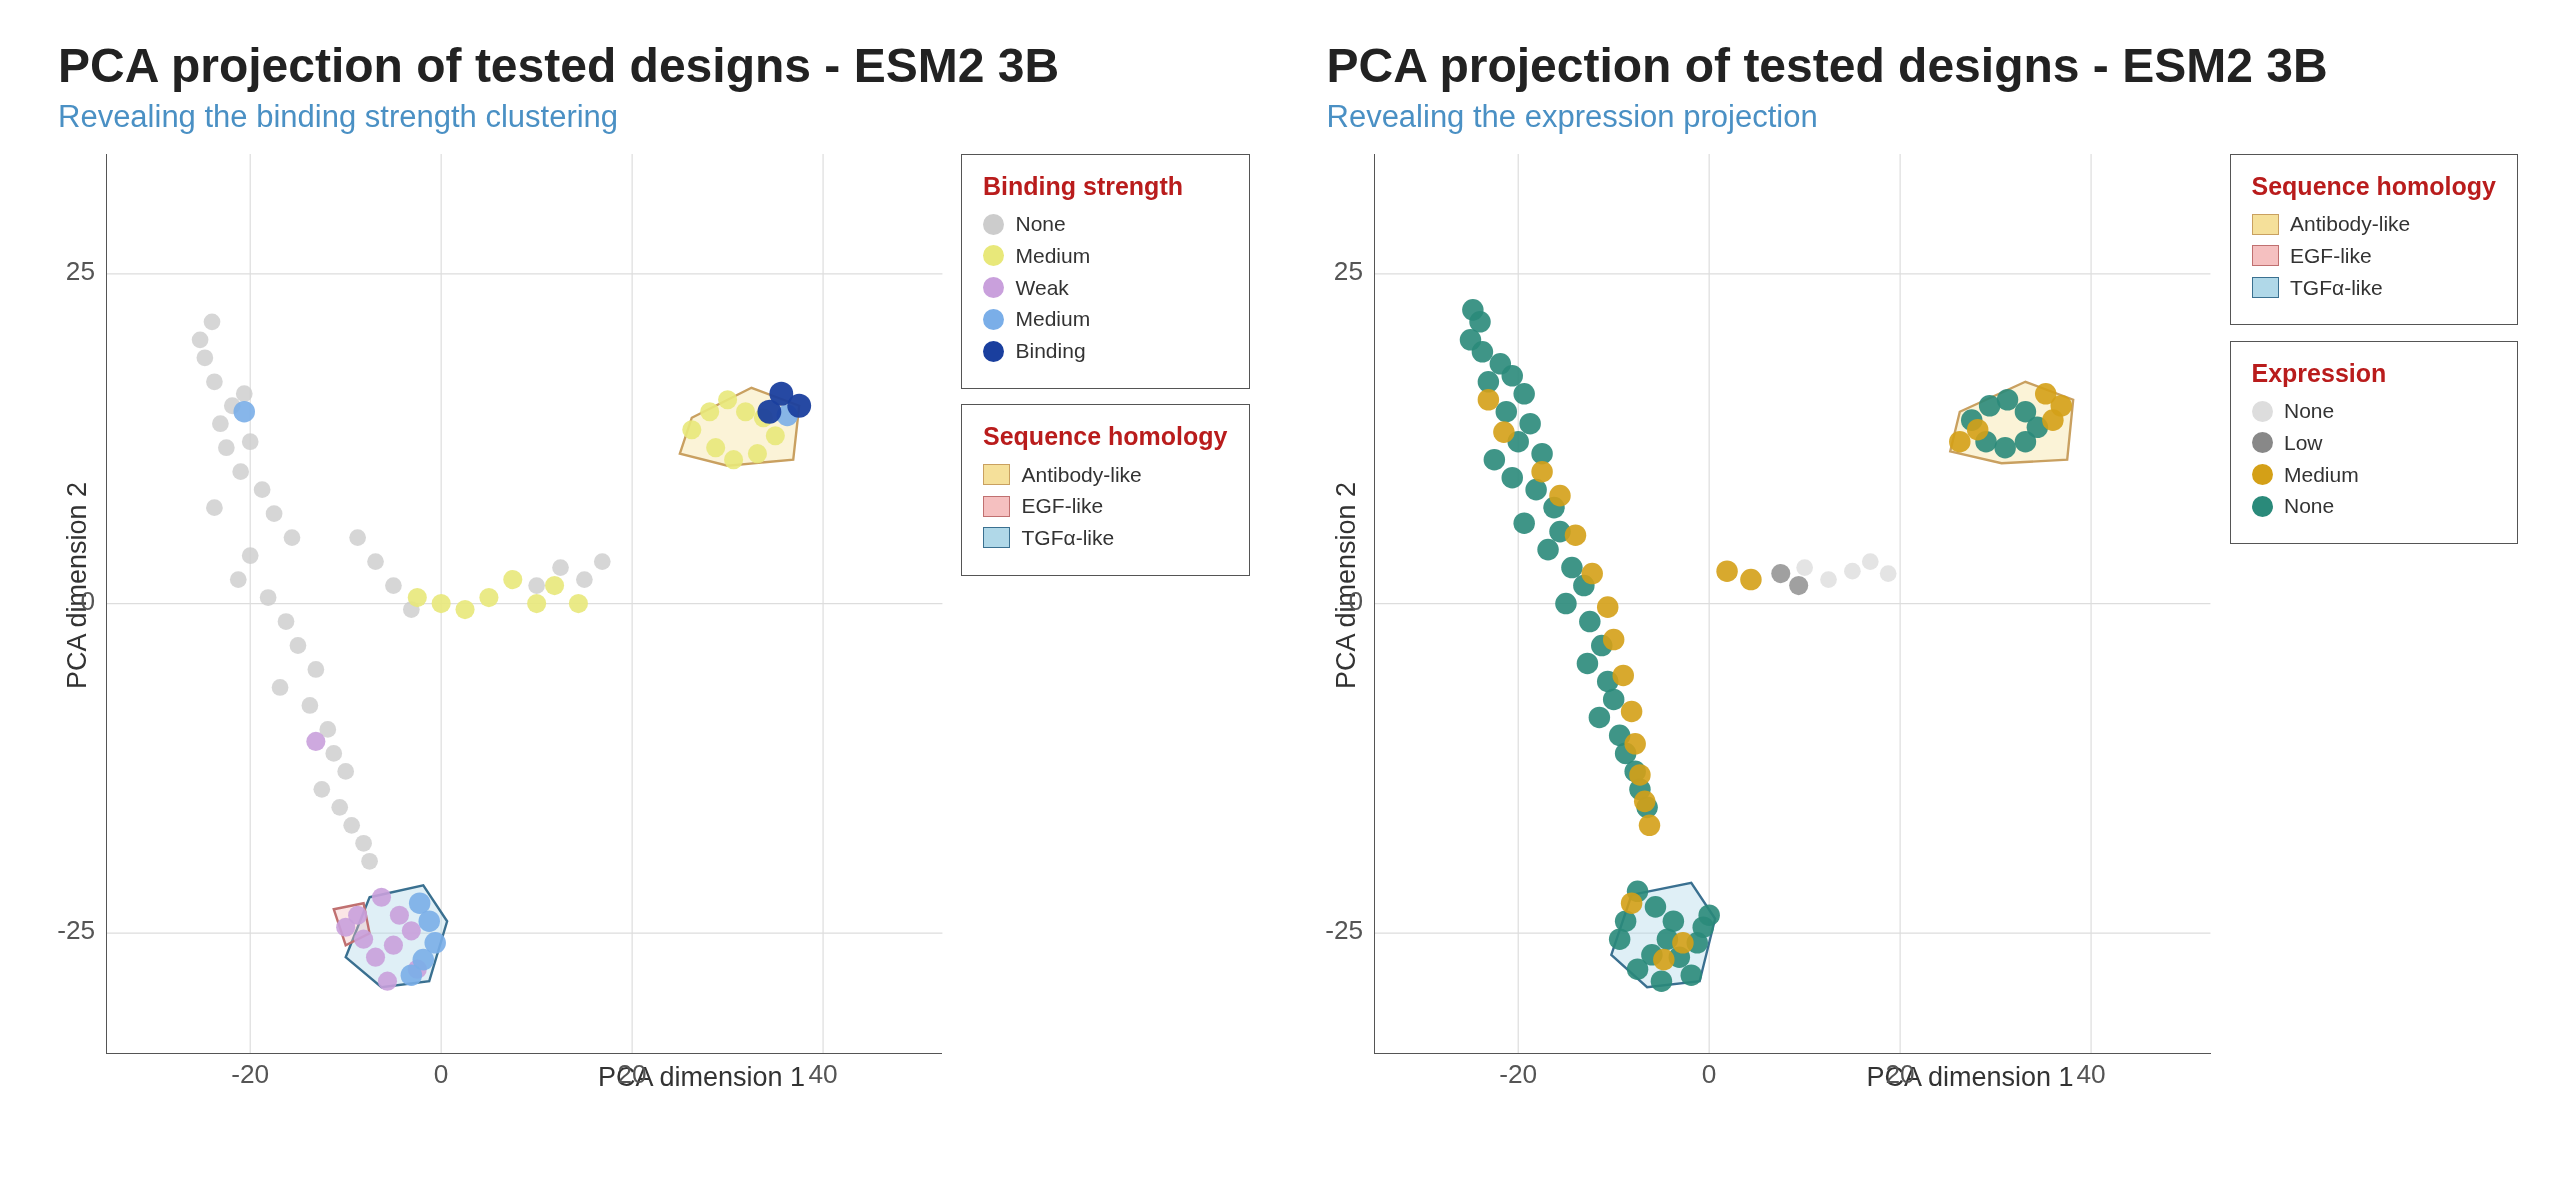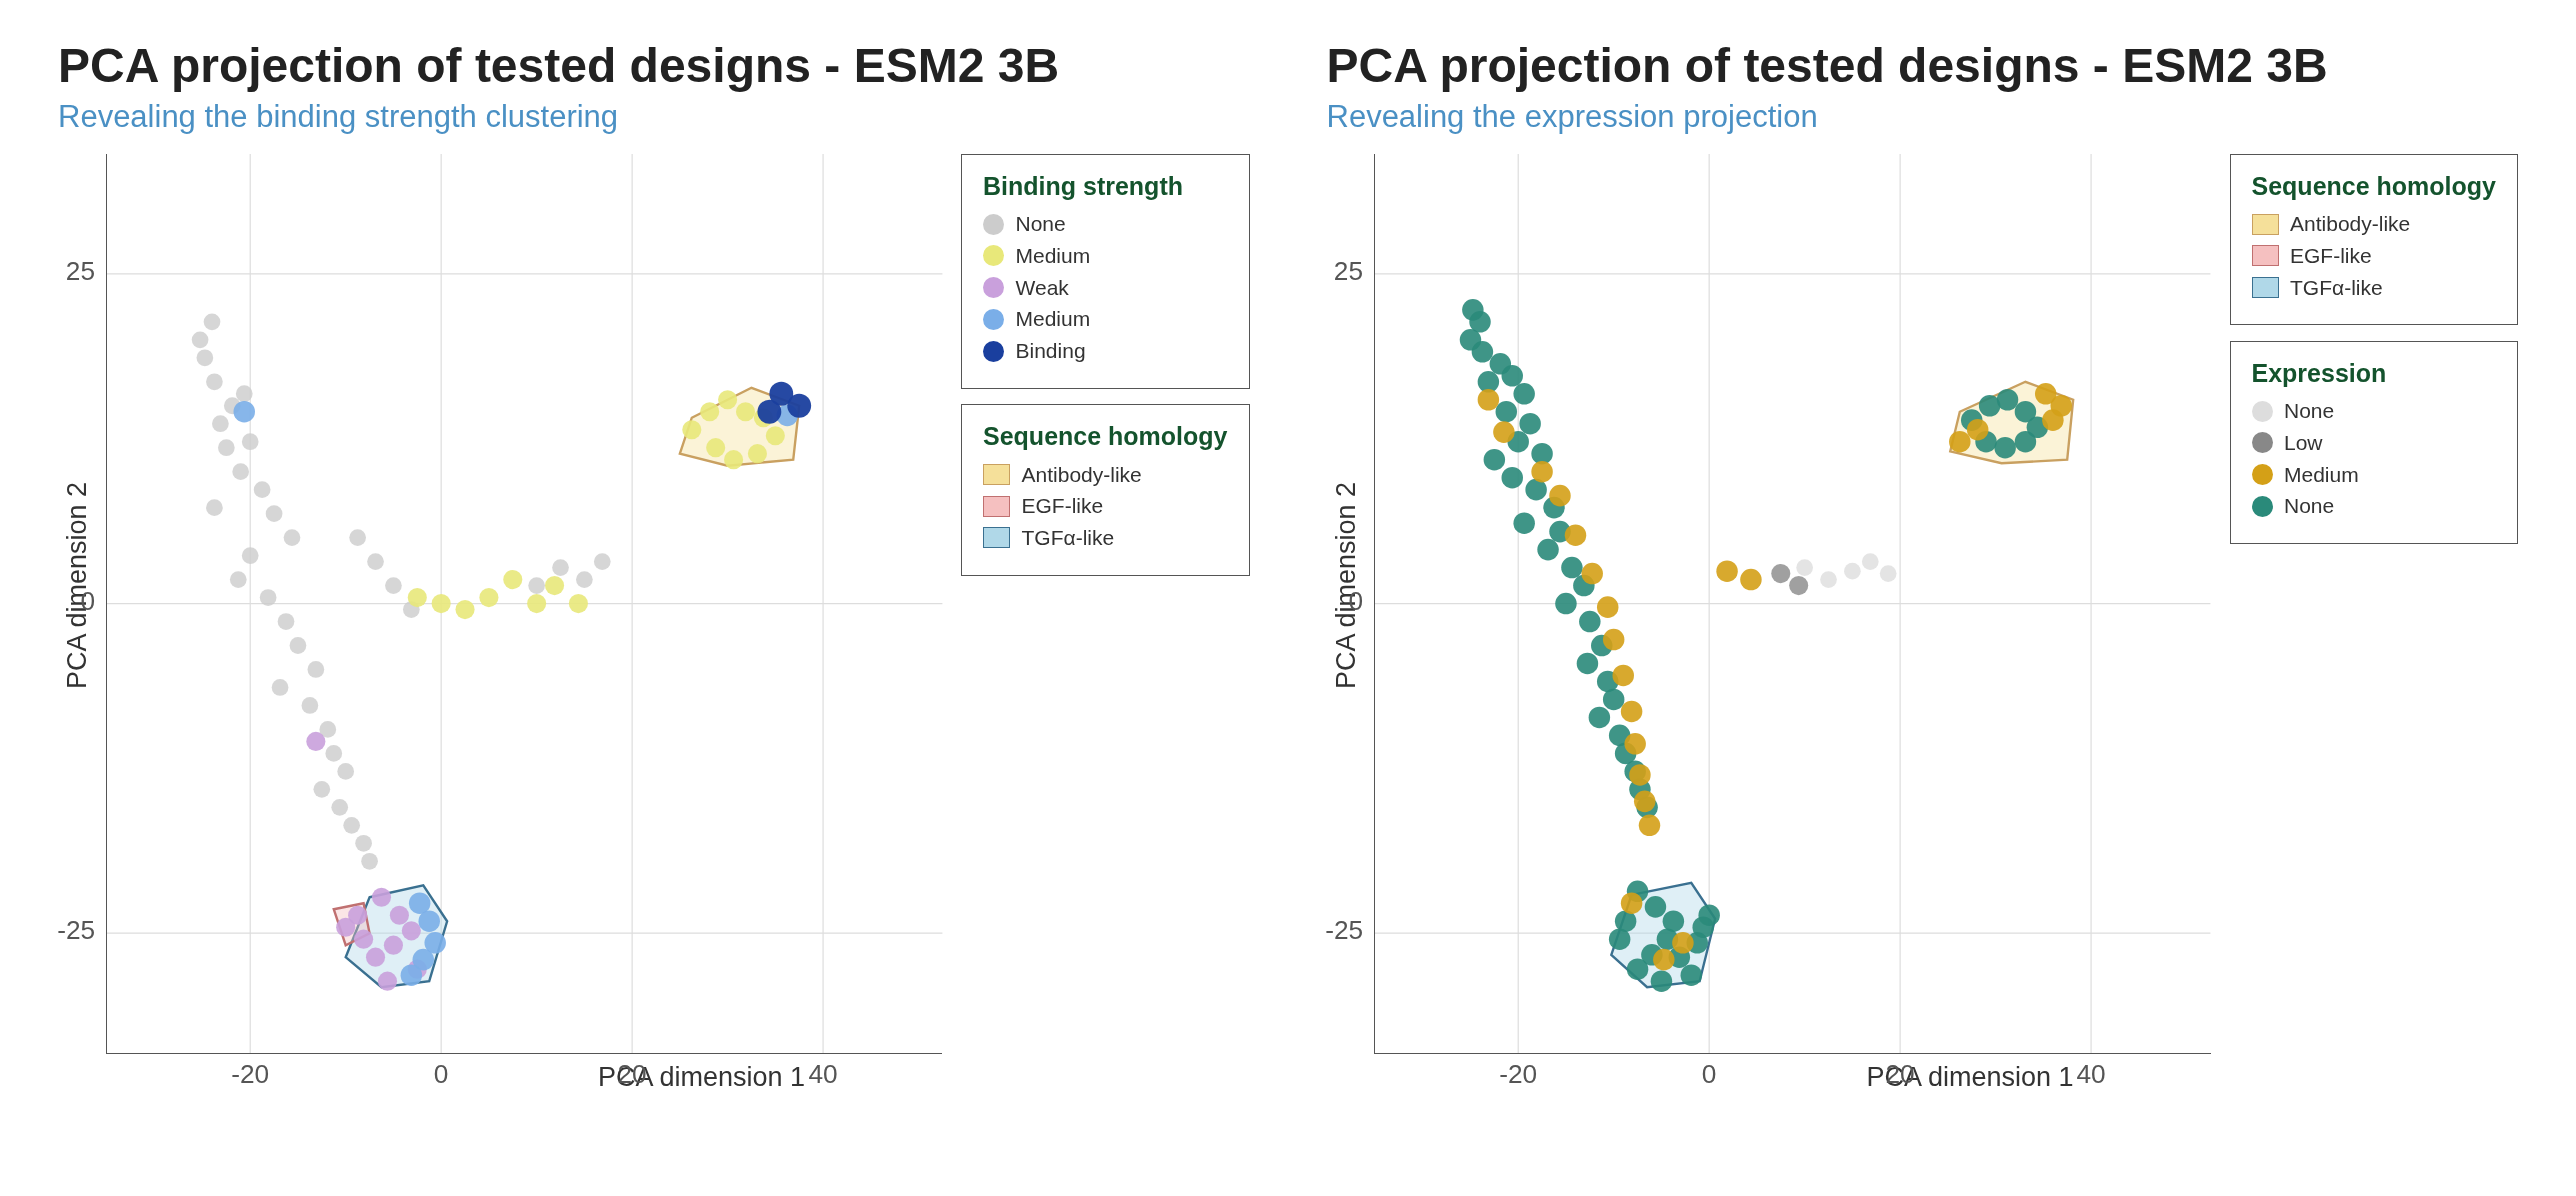--- a/index.html
+++ b/index.html
@@ -81,21 +81,21 @@
       min-width: 268px;
     }
     .legend-box {
       border: 1.4px solid #555;
       padding: 17px 21px;
       background: #fff;
     }
     .legend-title {
       font-size: 25px;
       font-weight: 700;
-      color: #14532d;
+      color: #b91c1c;
       margin-bottom: 11.5px;
     }
     .legend-item {
       display: flex;
       align-items: center;
       gap: 11.5px;
       margin-bottom: 7.7px;
       font-size: 21px;
       color: #333;
     }

